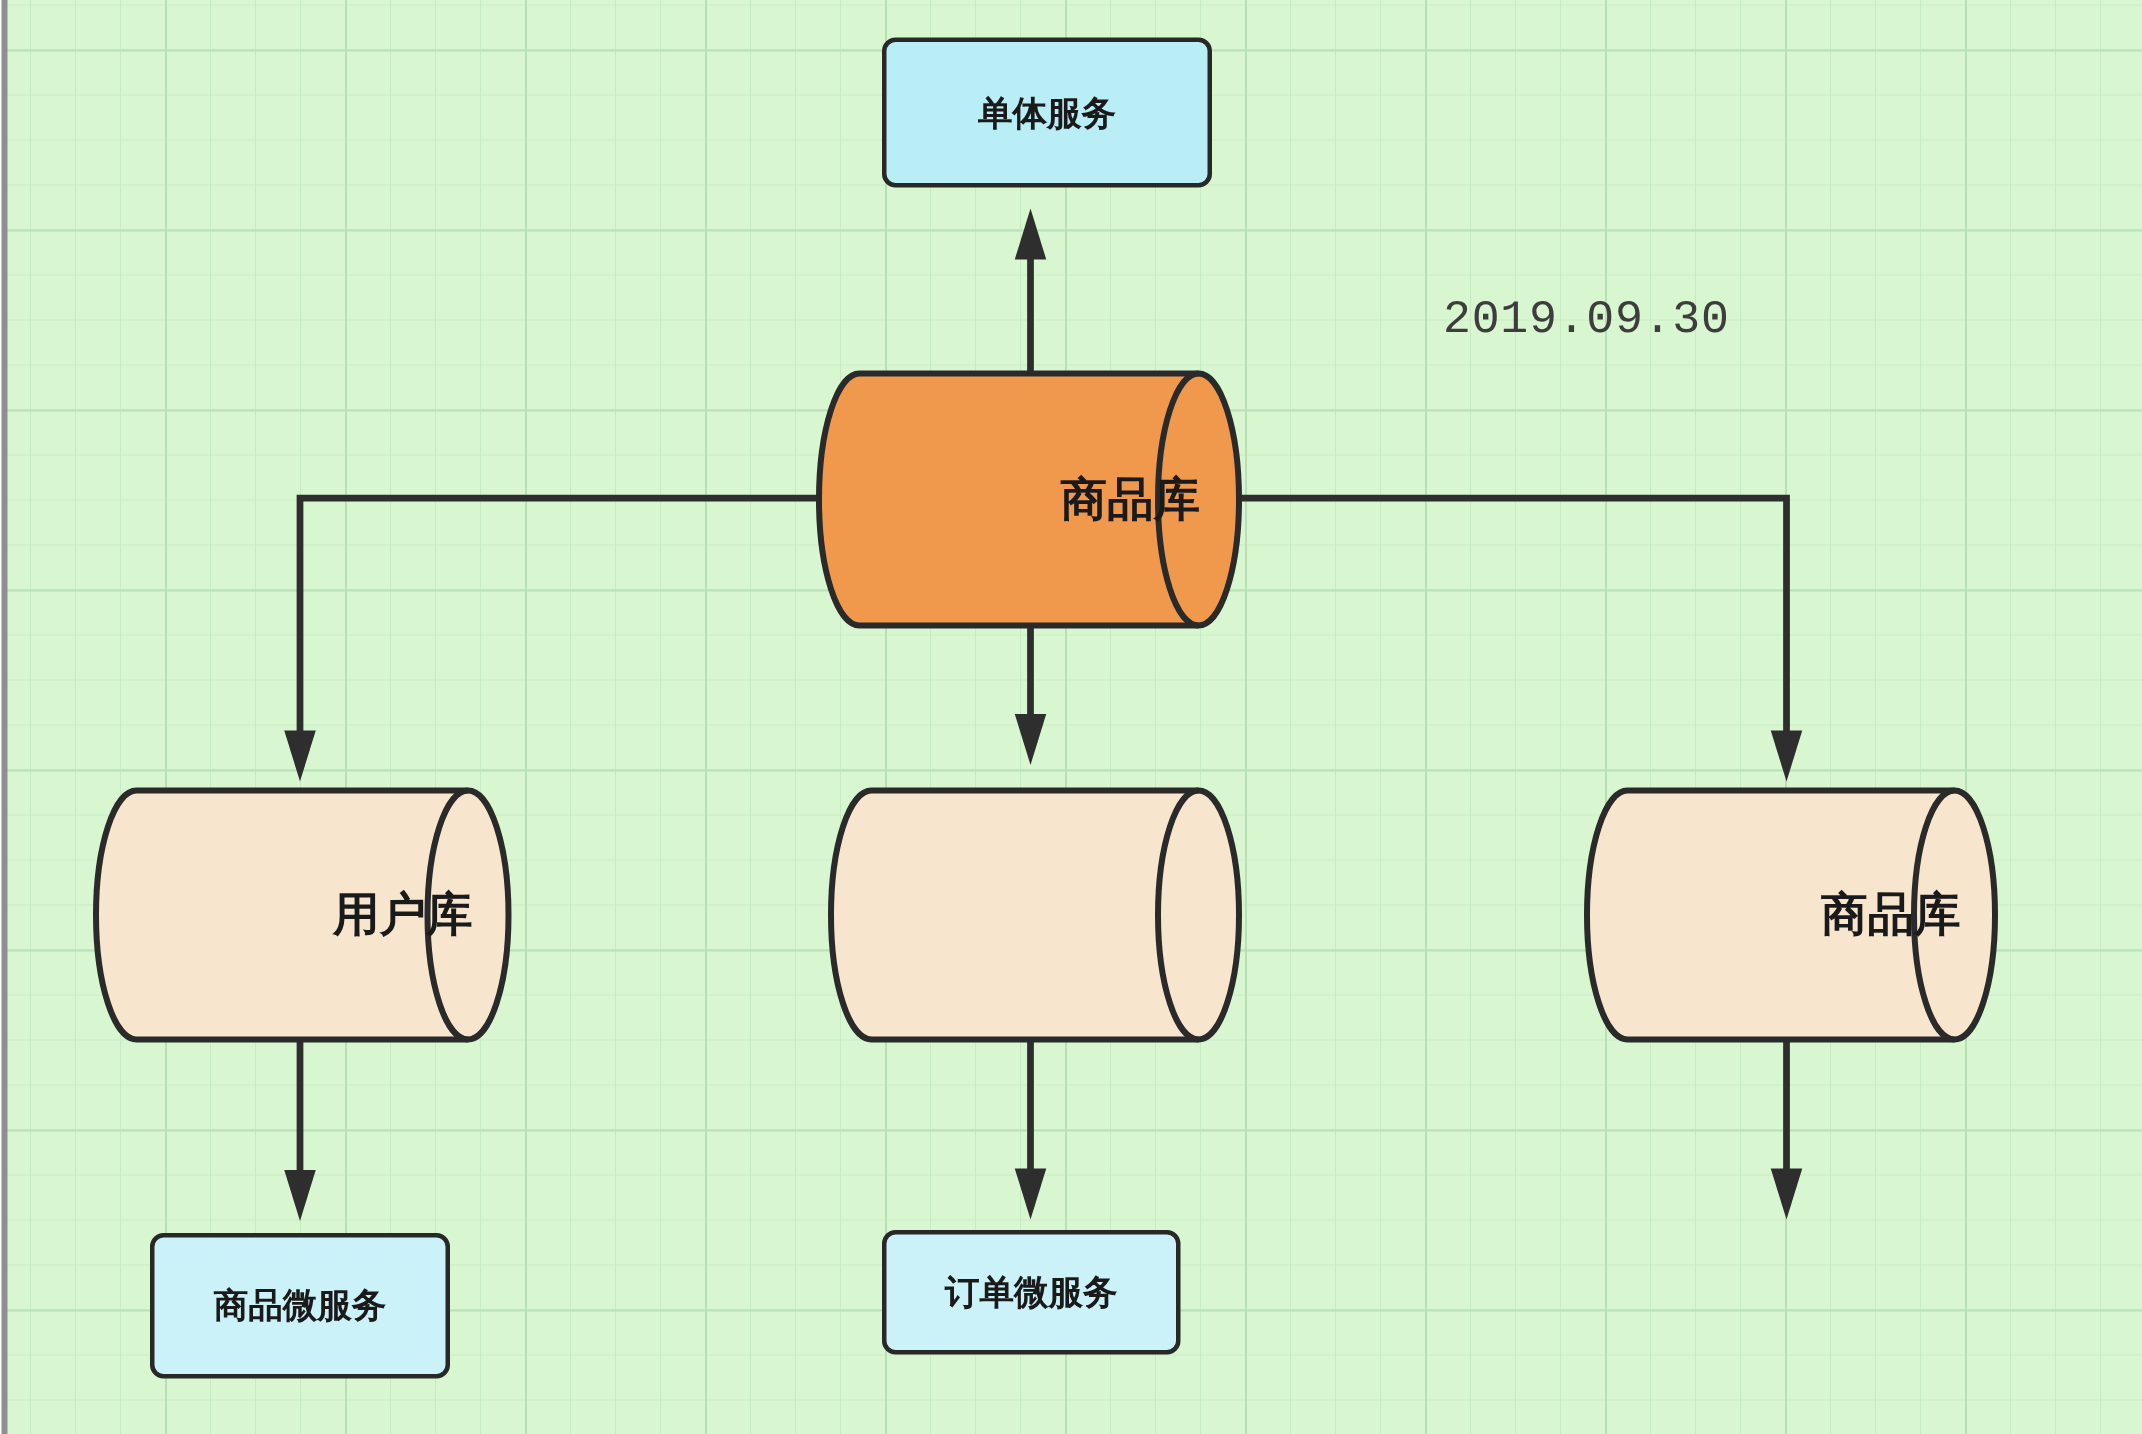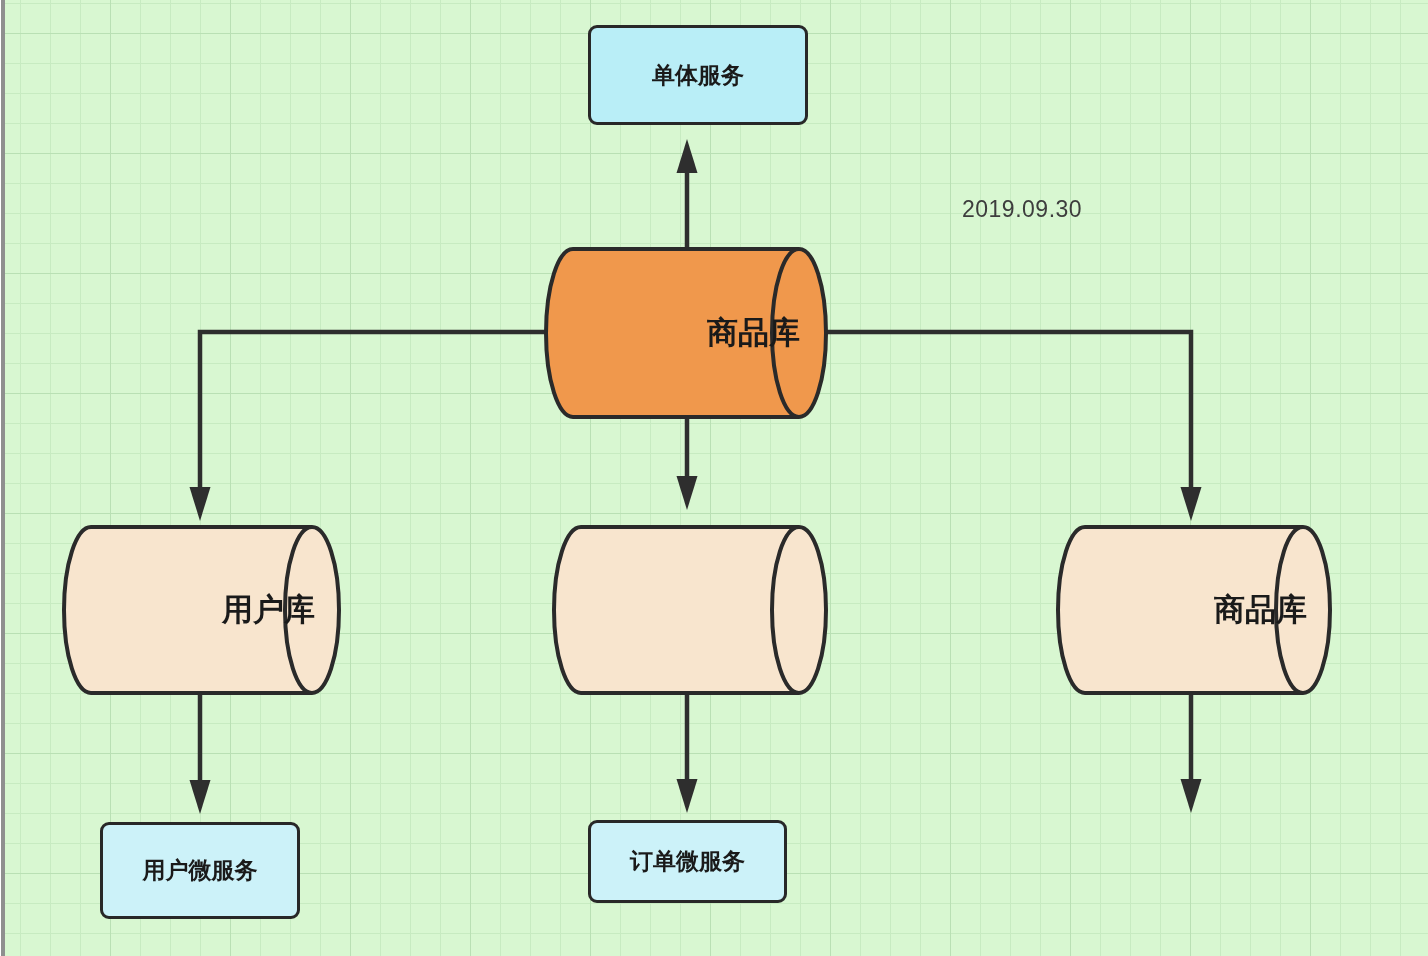--- a/index.html
+++ b/index.html
@@ -39,21 +39,21 @@
     display:flex;align-items:center;justify-content:flex-end;
     font-size:31px;font-weight:700;color:#1a1a1a;
     pointer-events:none;
   }
   .lbl-central{left:546px;top:249px;width:254px;height:168px;}
   .lbl-user{left:63px;top:527px;width:252px;height:166px;font-family:Liberation Serif, serif;}
   .lbl-order{left:553px;top:527px;width:250px;height:166px;}
   .lbl-product{left:1057px;top:527px;width:250px;height:166px;}
   .date-text{
     position:absolute;left:962px;top:196px;
-    font-size:23px;font-weight:400;color:#3d3d3d;letter-spacing:0.5px;
+    font-size:31px;font-weight:400;color:#3d3d3d;letter-spacing:0.5px;font-family:Liberation Mono, monospace;
   }
   .scrollbar-left{
     position:absolute;left:0;top:0;width:5px;height:956px;
     background:#8f8f8f;border-left:1.5px solid #ffffff;box-sizing:border-box;
   }
 </style>
 </head>
 <body>
 
 <div class="canvas">
@@ -104,21 +104,21 @@
     <g>
       <path class="cyl-body" d="M1085,527 L1303,527 A27,83 0 0 1 1303,693 L1085,693 A27,83 0 0 1 1085,527 Z" fill="#f8e5ce"></path>
       <path class="cyl-rim" d="M1303,527 A27,83 0 0 0 1303,693"></path>
     </g>
   </svg>
 
   <div class="node-box box-top">
     <span>单体服务</span>
   </div>
   <div class="node-box box-user">
-    <span>用户微服务</span>
+    <span>商品微服务</span>
   </div>
   <div class="node-box box-order">
     <span>订单微服务</span>
   </div>
 
   <div class="cyl-label lbl-central">
     <span>商品库</span>
   </div>
   <div class="cyl-label lbl-user">
     <span>用户库</span>

